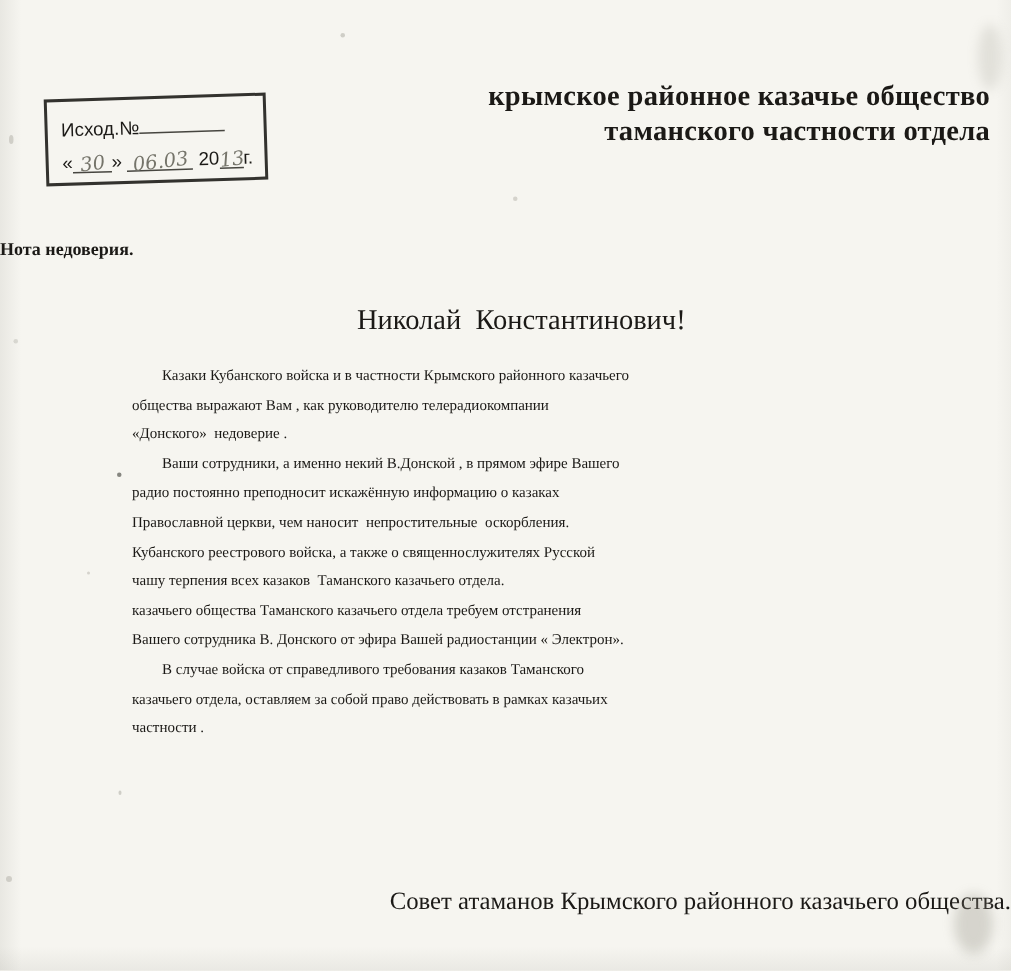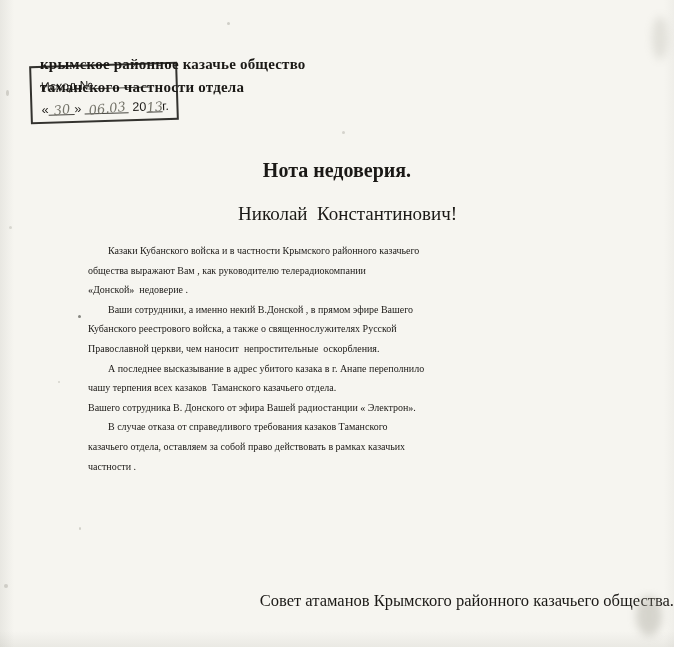--- a/index.html
+++ b/index.html
@@ -31,27 +31,27 @@
     border-bottom:1.4px solid #474640; text-align:center;
   }
   .w58{width:57px;} .w26{width:26px;} .w44{width:44px;} .w16{width:16px;}
   .hw {
     font-family:"DejaVu Serif", serif; font-style:italic; font-size:13px;
     color: var(--handwriting, #75746a);
     display:inline-block; transform:rotate(-5deg) translateY(1px);
   }
   
   .letterhead {
-    position:absolute; left:40px; top:53px; width:620px; text-align:left;
-    font-weight:bold; font-size:15px; line-height:23px; letter-spacing:0.2px;
+    position:absolute; left:40px; top:53px; width:620px; text-align:right;
+    font-weight:bold; font-size:19px; line-height:23px; letter-spacing:0.2px;
   }
   
   .doc-title {
-    position:absolute; left:0; top:159px; width:100%; text-align:center;
-    font-weight:bold; font-size:20px;
+    position:absolute; left:0; top:159px; width:100%; 
+    font-weight:bold; font-size:12px;
   }
   .salutation { position:absolute; left:238px; top:203px; font-size:19px; white-space:pre; }
   
   .body-text {
     position:absolute; left:88px; top:241px; width:550px;
     font-size:10px; line-height:19.6px;
   }
   .bline { white-space:pre; }
   .bline.indent { padding-left:20px; }
   .b { font-weight:normal; }
@@ -83,28 +83,29 @@
     <div>таманского частности отдела</div>
   </div>
 
   <div class="doc-title">Нота недоверия.</div>
 
   <div class="salutation">Николай  Константинович!</div>
 
   <div class="body-text">
       <div class="bline indent"><span>Казаки Кубанского войска и в частности Крымского районного казачьего</span></div>
       <div class="bline"><span>общества выражают Вам , как руководителю телерадиокомпании</span></div>
-      <div class="bline"><span>«Донской»  </span><span class="b">недоверие</span><span> .</span></div>
+      <div class="bline"><span>«Донского»  </span><span class="b">недоверие</span><span> .</span></div>
       <div class="bline indent"><span>Ваши сотрудники, а именно некий В.Донской , в прямом эфире Вашего</span></div>
+      <div class="bline"><span>радио постоянно преподносит искажённую информацию о казаках</span></div>
+      <div class="bline"><span>Православной церкви, чем наносит  непростительные  оскорбления.</span></div>
       <div class="bline"><span>Кубанского реестрового войска, а также о священнослужителях Русской</span></div>
-      <div class="bline"><span>Православной церкви, чем наносит  непростительные  оскорбления.</span></div>
-      <div class="bline indent"><span>А последнее высказывание в адрес убитого казака в г. Анапе переполнило</span></div>
       <div class="bline"><span>чашу терпения всех казаков  Таманского казачьего отдела.</span></div>
+      <div class="bline"><span>казачьего общества Таманского казачьего отдела требуем отстранения</span></div>
       <div class="bline"><span>Вашего сотрудника В. Донского от эфира Вашей радиостанции « Электрон».</span></div>
-      <div class="bline indent"><span>В случае отказа от справедливого требования казаков Таманского</span></div>
+      <div class="bline indent"><span>В случае войска от справедливого требования казаков Таманского</span></div>
       <div class="bline"><span>казачьего отдела, оставляем за собой право действовать в рамках казачьих</span></div>
       <div class="bline"><span>частности .</span></div>
     </div>
 
   <div class="closing">Совет атаманов Крымского районного казачьего общества.</div>
 
   <div class="speck" style="left:227px;top:22px;width:3px;height:3px;opacity:.35;"></div>
   <div class="speck" style="left:342px;top:131px;width:3px;height:3px;opacity:.3;"></div>
   <div class="speck" style="left:78px;top:315px;width:3px;height:3px;opacity:.65;background:#4a4a44;"></div>
   <div class="speck" style="left:58px;top:381px;width:2px;height:2px;opacity:.3;"></div>

